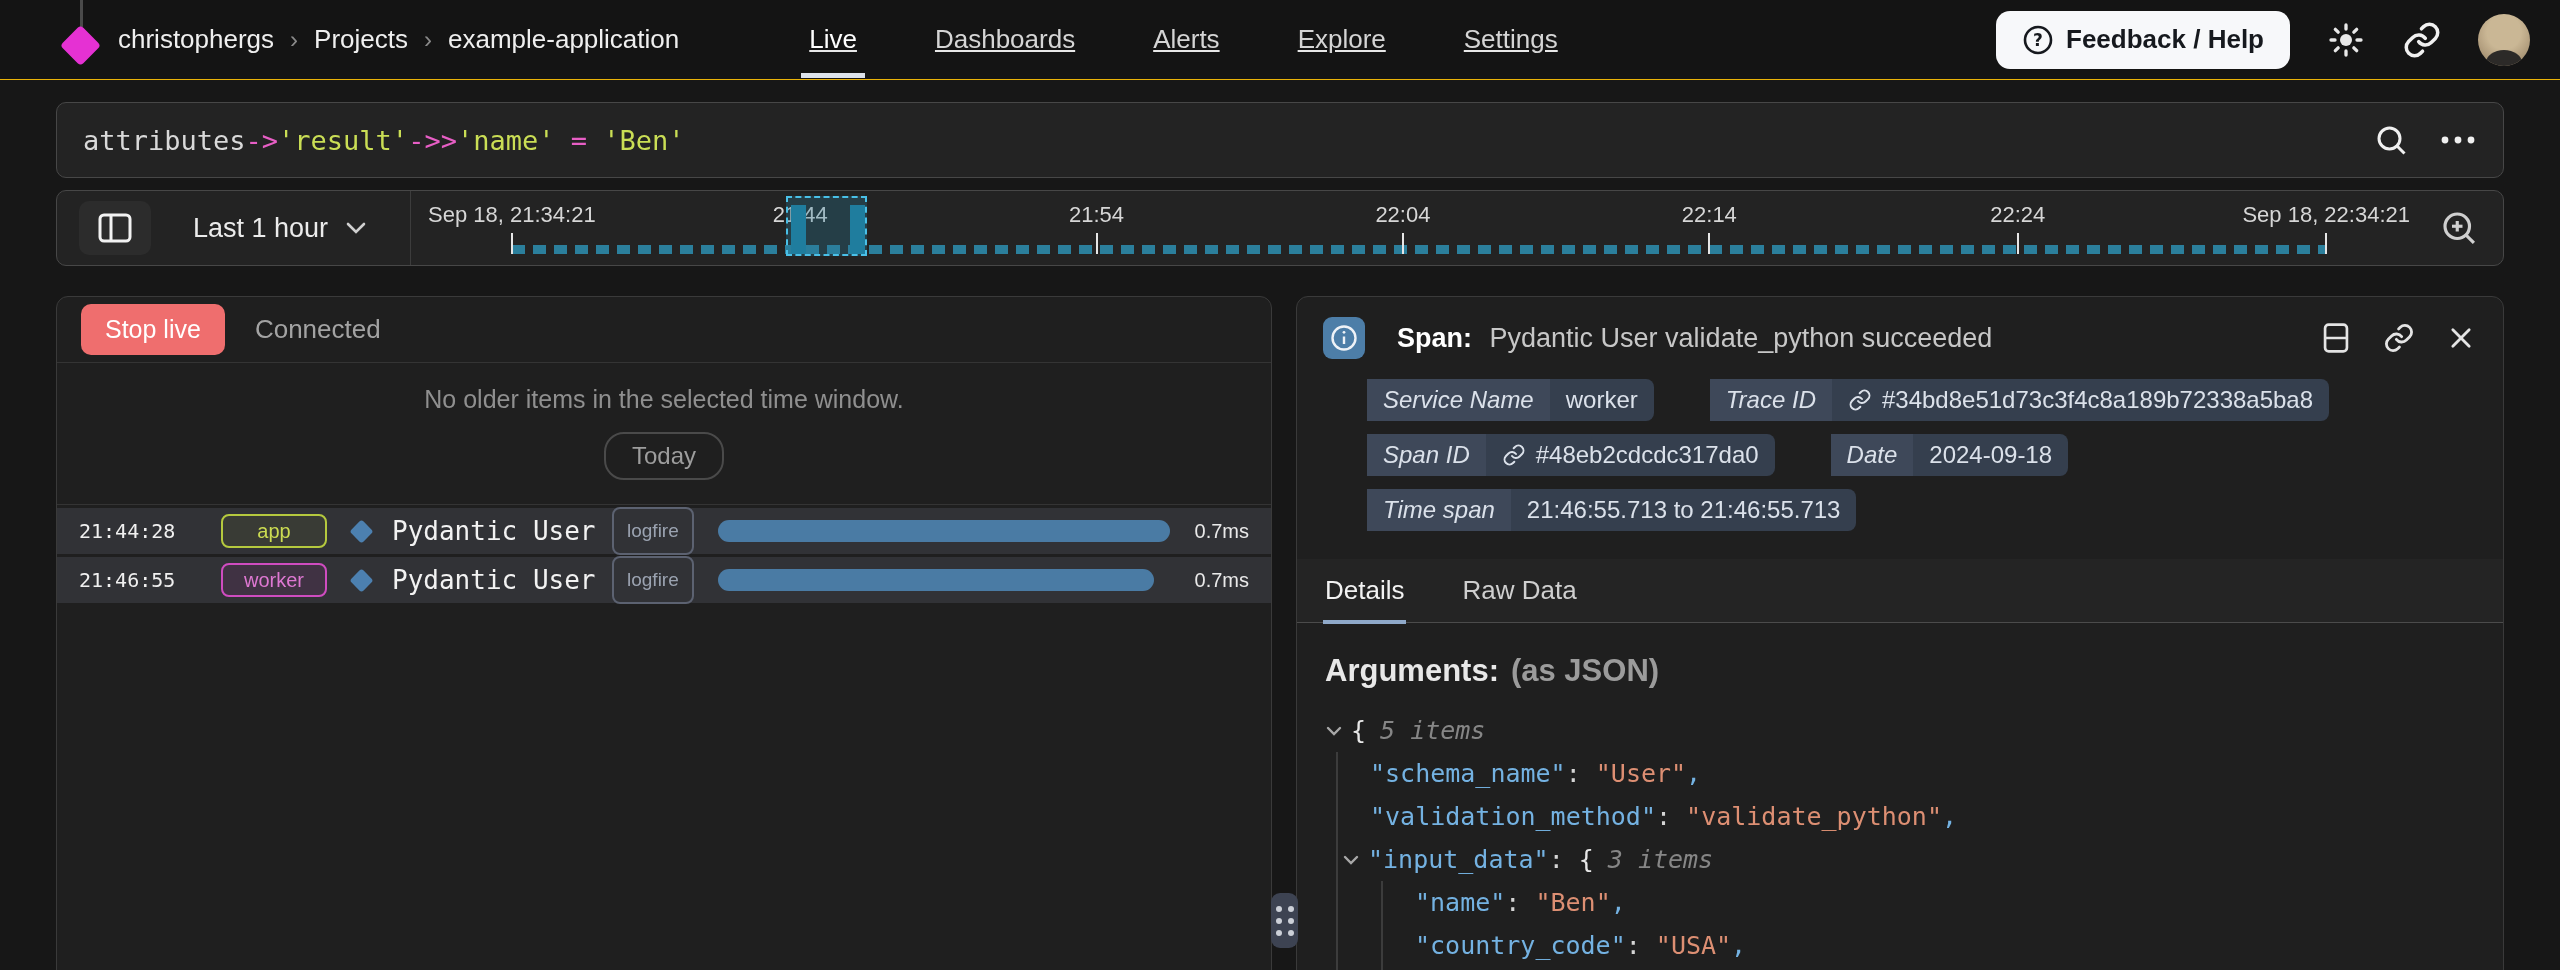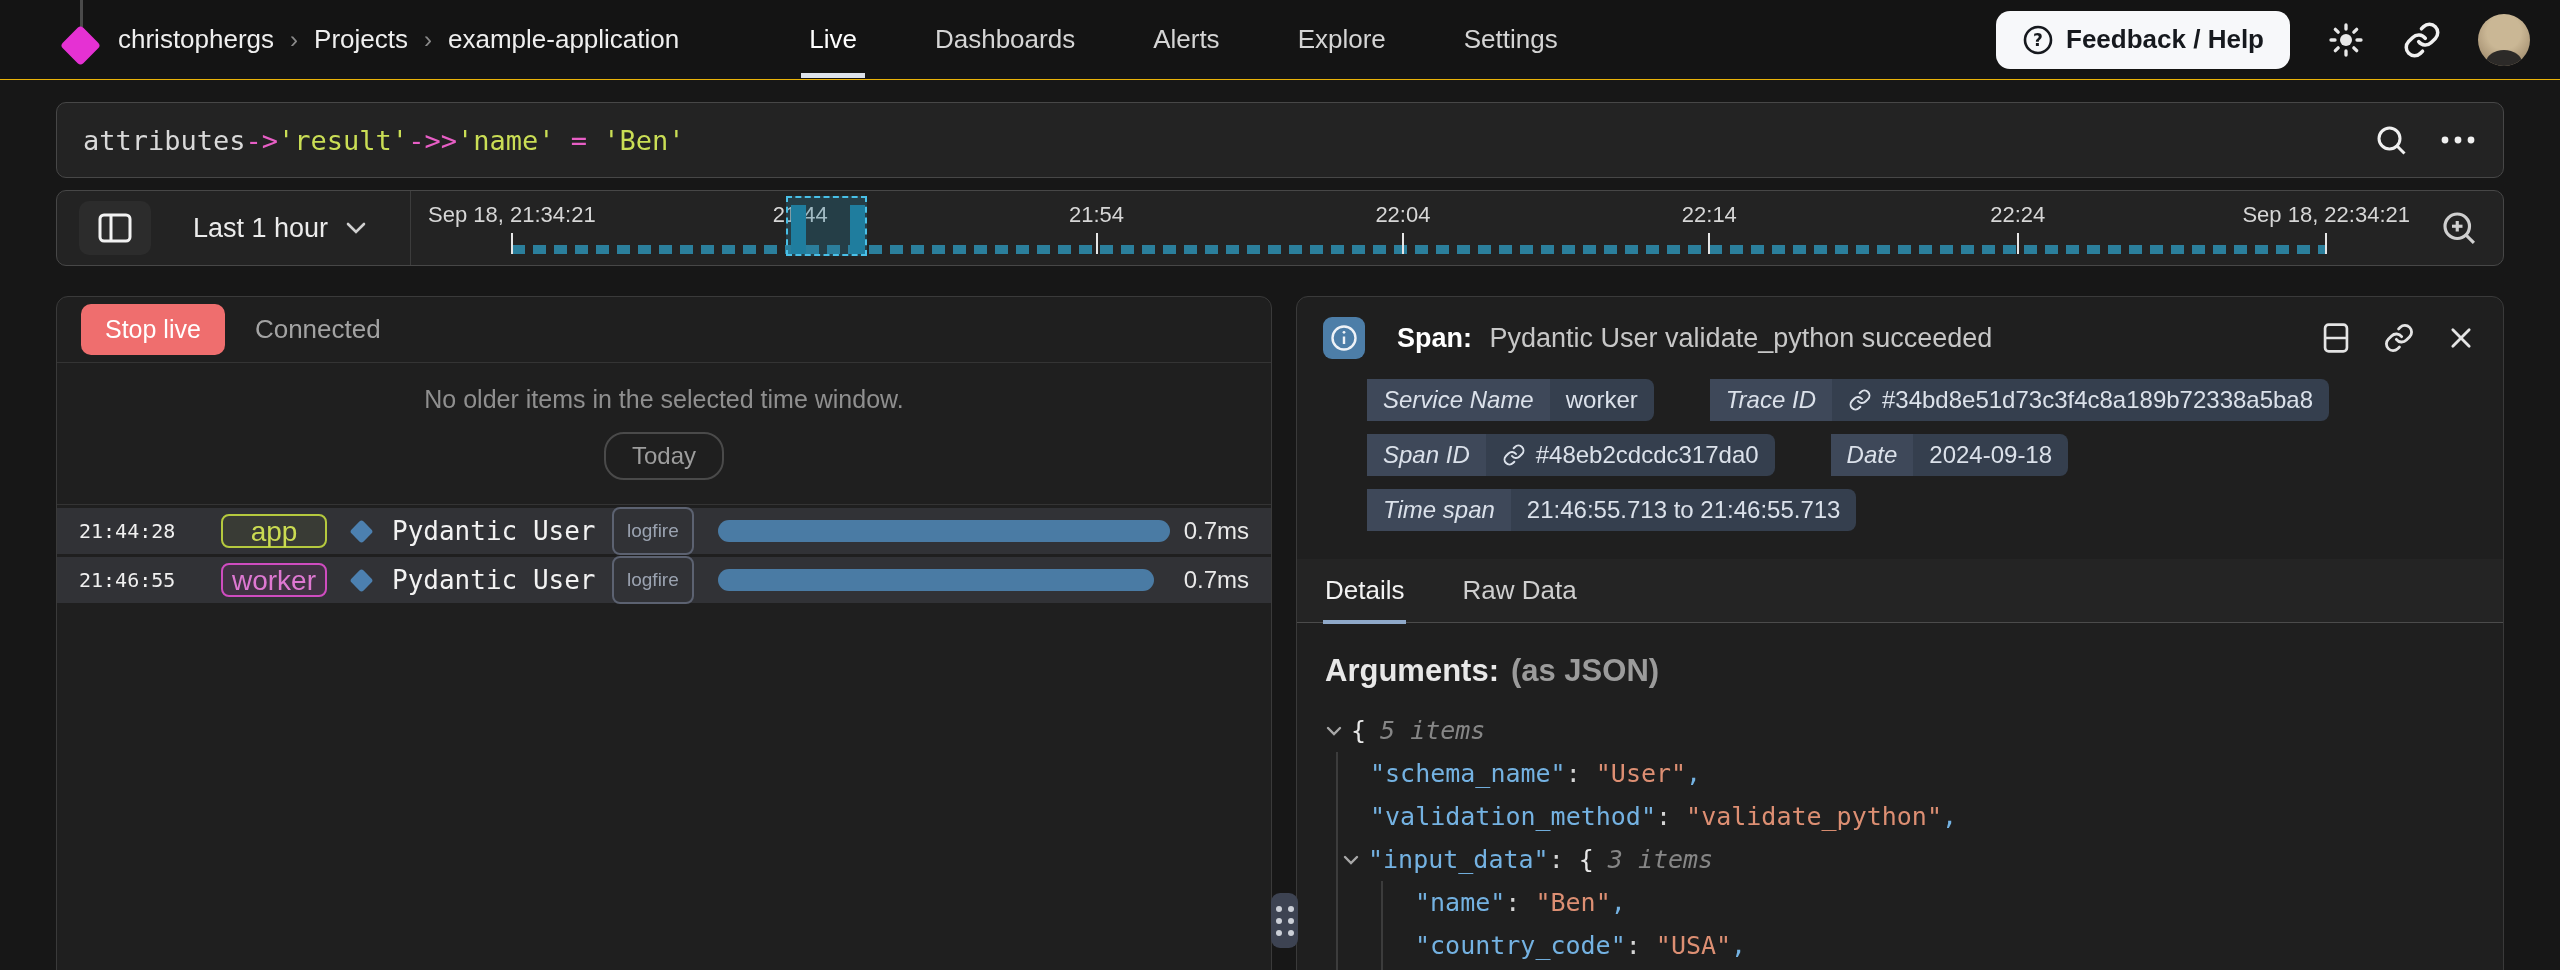--- a/index.html
+++ b/index.html
@@ -7,21 +7,21 @@
   body { background:#171717; font-family:"Liberation Sans", sans-serif; color:#e8e8e8; }
   svg { display:block; }
 
   
   .nav { height:80px; background:#141414; border-bottom:1px solid #eab308; display:flex; align-items:center; padding:0 30px 0 56px; }
   .logo { position:relative; width:52px; height:80px; flex:0 0 auto; }
   .logo .stem { position:absolute; left:24px; top:0; width:3px; height:27px; background:#4a4a4a; }
   .logo .gem  { position:absolute; left:10px; top:31px; width:29px; height:29px; background:#e531d3; transform:rotate(45deg); border-radius:4px; }
   .crumbs { display:flex; align-items:center; gap:16px; margin-left:10px; font-size:26px; color:#efefef; }
   .crumb-sep { color:#8a8a8a; font-size:24px; }
-  .nav-tabs { display:flex; gap:78px; margin-left:130px; }
+  .nav-tabs { display:flex; gap:78px; margin-left:130px;text-decoration:underline; }
   .nav-tab { height:80px; display:flex; align-items:center; font-size:26px; color:#d5d5d5; position:relative; cursor:pointer; }
   .nav-tab.active { color:#ffffff; }
   .nav-tab.active::after { content:""; position:absolute; left:-8px; right:-8px; bottom:2px; height:5px; background:#dce2eb; }
   .nav-right { margin-left:auto; display:flex; align-items:center; gap:36px; }
   .pill-btn { display:flex; align-items:center; gap:12px; background:#f7f8fa; color:#16191e; font-size:26px; font-weight:600; padding:13px 26px; border-radius:14px; border:none; }
   .avatar { width:52px; height:52px; border-radius:50%; background:radial-gradient(circle at 50% 35%, #cab795 0 40%, #b5a181 62%, #8d7a5c 100%); position:relative; overflow:hidden; }
   .avatar::after { content:""; position:absolute; left:8px; right:8px; bottom:-10px; height:26px; border-radius:50% 50% 0 0; background:#2c2a28; }
 
   
   .query-bar { margin:22px 56px 0; height:76px; background:#232323; border:1.5px solid #474747; border-radius:10px; display:flex; align-items:center; padding:0 26px; }
@@ -57,28 +57,28 @@
   .lp-connected { font-size:26px; color:#a3a3a3; }
   .lp-dds { margin-left:auto; display:flex; gap:46px; }
   .dd { display:flex; align-items:center; gap:12px; font-size:26px; color:#dedede; cursor:pointer; }
 
   .lp-empty { padding:22px 0 24px; text-align:center; border-bottom:1px solid #343434; }
   .lp-empty-msg { font-size:25px; color:#8f8f8f; }
   .today-btn { margin-top:18px; background:none; padding:8px 26px; border:2px solid #4a4a4a; border-radius:20px; color:#9d9d9d; font-size:24px; }
 
   .log-row { height:46px; margin-top:3px; background:#313236; display:flex; align-items:center; padding:0 22px; cursor:pointer; }
   .row-time { font-family:"DejaVu Sans Mono", monospace; font-size:20px; color:#f0f0f0; width:132px; }
-  .badge-service { width:106px; height:34px; display:grid; place-items:center; border-radius:8px; font-size:28px; margin-left:10px; }
+  .badge-service { width:106px; height:34px; display:grid; place-items:center; border-radius:8px; font-size:20px; margin-left:10px; }
   .badge-app    { border:2px solid #b5c93e; color:#cbdb52; background:rgba(165,185,45,0.07); }
   .badge-worker { border:2px solid #cf4cc0; color:#de78d2; background:rgba(200,60,185,0.10); }
   .row-diamond { width:17px; height:17px; background:#4c80b0; transform:rotate(45deg); border-radius:3px; margin-left:26px; flex:0 0 auto; }
   .row-name { font-family:"DejaVu Sans Mono", monospace; font-size:26px; color:#f2f2f2; margin-left:22px; width:214px; }
   .badge-scope { height:48px; padding:0 13px; border:2px solid #5c6271; color:#9ba3b1; border-radius:8px; font-size:19px; display:flex; align-items:center; margin-left:6px; }
   .row-bar { height:22px; border-radius:11px; background:#4a7ba4; margin-left:24px; }
-  .row-duration { margin-left:auto; font-size:24px; color:#e9e9e9; }
+  .row-duration { margin-left:auto; font-size:20px; color:#e9e9e9; }
 
   
   .rp-header { display:flex; align-items:center; gap:32px; padding:20px 28px 0 26px; }
   .info-chip { width:42px; height:42px; border-radius:9px; background:#4d7ea8; display:grid; place-items:center; flex:0 0 auto; }
   .rp-title { font-size:27px; white-space:nowrap; overflow:hidden; }
   .rp-kind { font-weight:700; color:#ffffff; }
   .rp-name { color:#c7c7c7; margin-left:10px; }
   .rp-icons { margin-left:auto; display:flex; align-items:center; gap:32px; }
   .icon-btn { background:none; border:none; display:grid; place-items:center; }
 

